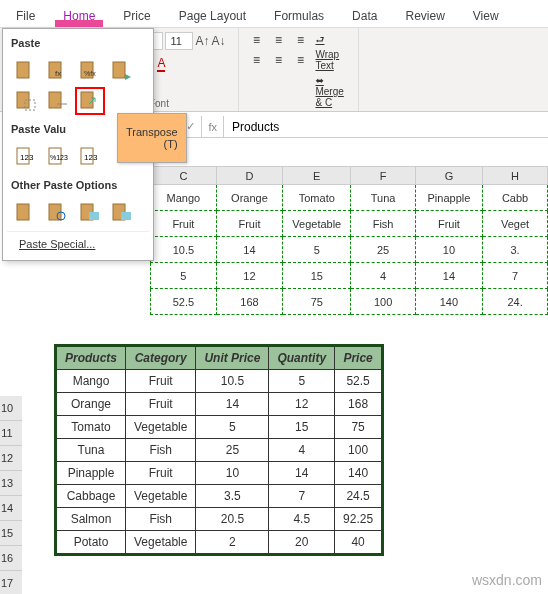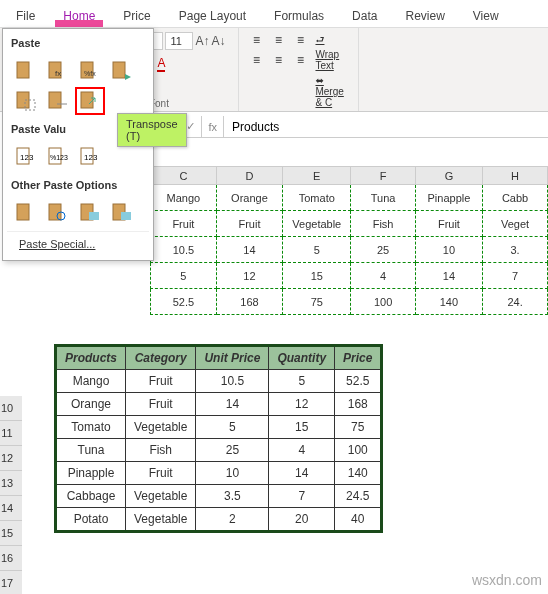--- a/index.html
+++ b/index.html
@@ -36,21 +36,21 @@
     .align-btn { width: 18px; height: 16px; cursor: pointer; display: flex; align-items: center; justify-content: center; }
     .wrap-merge { font-size: 10px; display: flex; flex-direction: column; gap: 4px; margin-left: 6px; text-decoration: underline; }
     
     
     .paste-menu { position: absolute; top: 28px; left: 2px; background: #fff; border: 1px solid #aaa; box-shadow: 2px 2px 6px rgba(0,0,0,0.2); z-index: 100; width: 152px; padding: 4px; }
     .paste-menu h4 { font-size: 11px; font-weight: bold; padding: 4px; }
     .paste-icons { display: flex; flex-wrap: wrap; gap: 2px; padding: 4px; }
     .paste-icon { width: 30px; height: 28px; cursor: pointer; display: flex; align-items: center; justify-content: center; border: 1px solid transparent; }
     .paste-icon.selected { border: 2px solid red; }
     .paste-special { padding: 6px 12px; border-top: 1px solid #eee; cursor: pointer; font-size: 11px; text-decoration: underline; }
-    .tooltip { position: absolute; background: #bef264; border: 1px solid #aaa; padding: 4px 8px; font-size: 11px; box-shadow: 1px 1px 3px rgba(0,0,0,0.2); left: 114px; top: 84px; z-index: 110; }
+    .tooltip { position: absolute; background: #fdba74; border: 1px solid #aaa; padding: 12px 8px; font-size: 11px; box-shadow: 1px 1px 3px rgba(0,0,0,0.2); left: 114px; top: 84px; z-index: 110; text-align: right; }
     
     
     .formula-bar { display: flex; border-bottom: 1px solid #ccc; margin-top: 4px; height: 22px; margin-left: 158px; }
     .fb-btn { border-right: 1px solid #ccc; padding: 2px 6px; font-size: 11px; color: #888; display: flex; align-items: center; }
     .fb-input { flex: 1; border: none; padding: 2px 8px; font-size: 12px; }
     
     
     .grid-container { position: relative; margin-top: 28px; }
     .grid-back { position: absolute; left: 150px; top: 0; border-collapse: collapse; }
     .grid-back th, .grid-back td { border: 1px solid #ccc; text-align: center; font-size: 11px; }
@@ -359,20 +359,27 @@
           <td>140</td>
         </tr>
     <tr>
           <td>Cabbage</td>
           <td>Vegetable</td>
           <td>3.5</td>
           <td>7</td>
           <td>24.5</td>
         </tr>
     <tr>
+          <td>Salmon</td>
+          <td>Fish</td>
+          <td>20.5</td>
+          <td>4.5</td>
+          <td>92.25</td>
+        </tr>
+    <tr>
           <td>Potato</td>
           <td>Vegetable</td>
           <td>2</td>
           <td>20</td>
           <td>40</td>
         </tr>
   </tbody>
     </table>
 </div>
 

